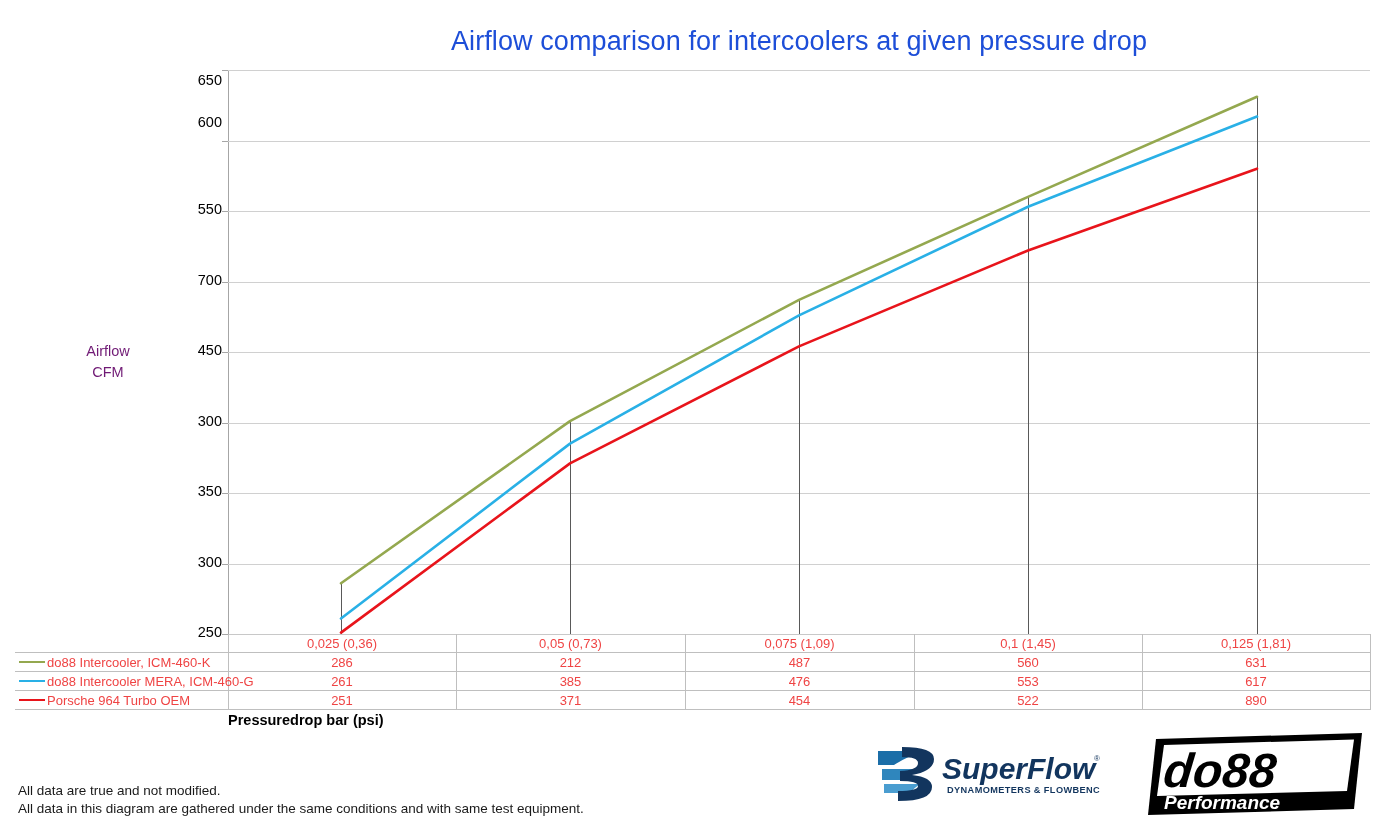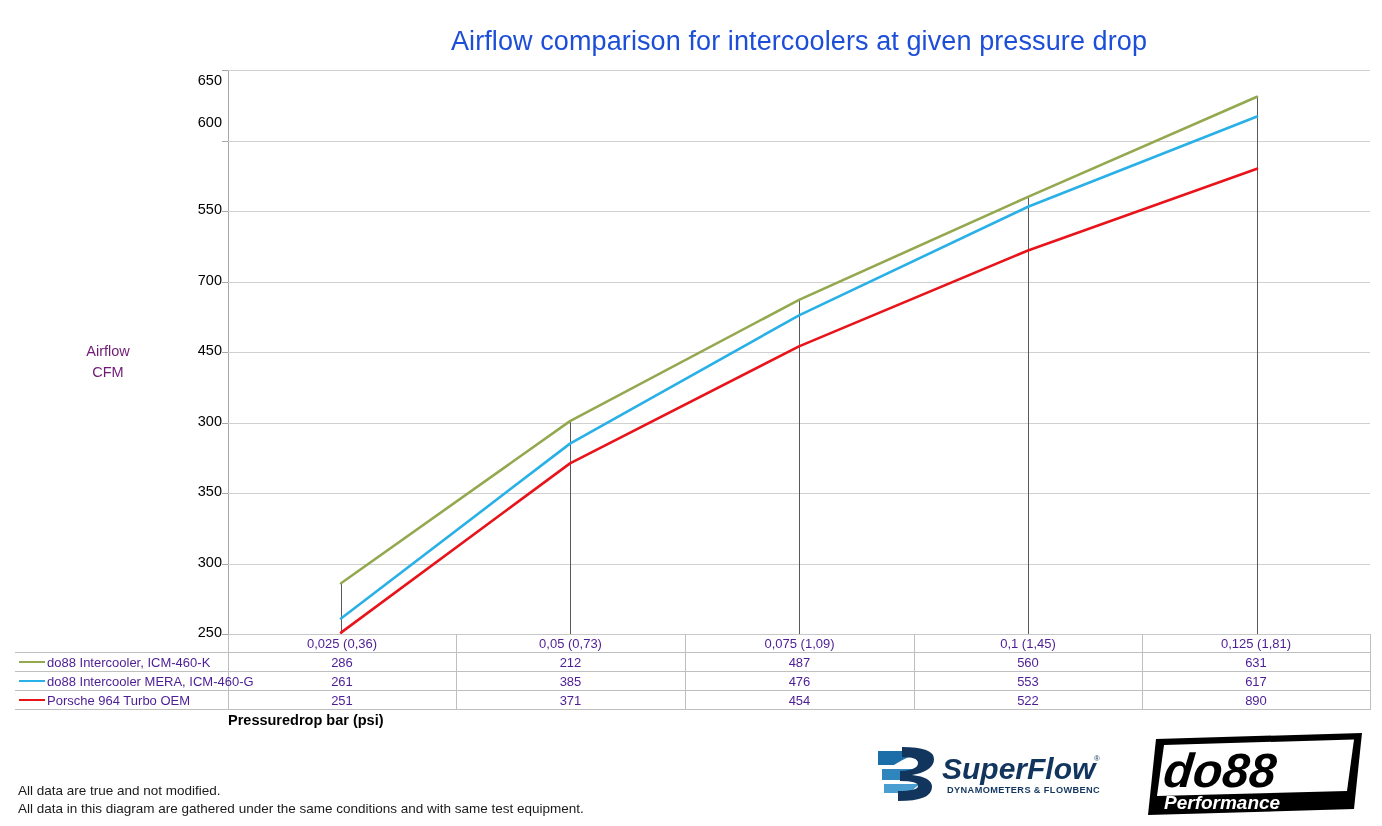--- a/index.html
+++ b/index.html
@@ -108,21 +108,21 @@
     border-collapse: collapse;
     table-layout: fixed;
     font-size: 13px;
   }
   #data-table td {
     border: 1px solid #bfbfbf;
     height: 18px;
     padding: 0;
     text-align: center;
     vertical-align: middle;
-    color: #4c1d95;
+    color: #ef4444;
     font-size: 13px;
   }
   #data-table td.legend-cell {
     text-align: left;
     padding-left: 4px;
     white-space: nowrap;
     border-left: none;
   }
   #data-table tr.header-row td.legend-cell {
     border-top: none;

